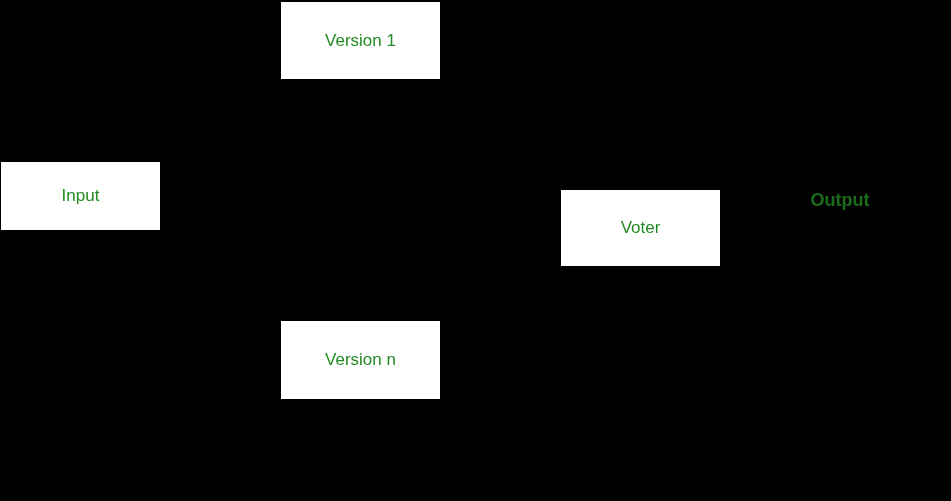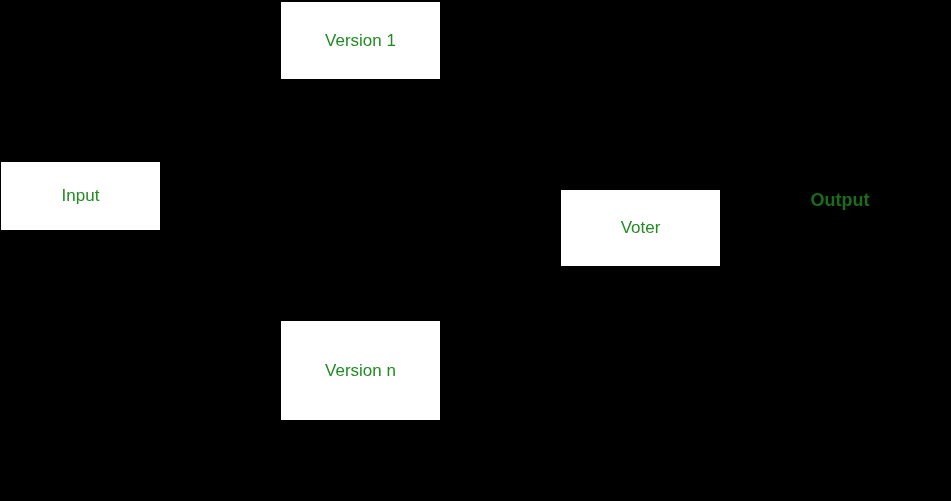--- a/index.html
+++ b/index.html
@@ -25,21 +25,21 @@
   .box .box-label {
     color: #228b22;
     font-size: 17px;
     font-weight: 400;
     white-space: nowrap;
   }
   .n-version1 { left: 281px; top: 2px;   width: 159px; height: 77px; }
   .n-input    { left: 1px;   top: 162px; width: 159px; height: 68px; }
   .n-version2 { left: 281px; top: 162px; width: 159px; height: 76px; }
   .n-voter    { left: 561px; top: 162px; width: 159px; height: 76px; margin-top: 28px; }
-  .n-versionn { left: 281px; top: 321px; width: 159px; height: 99px; }
+  .n-versionn { left: 281px; top: 321px; width: 159px; height: 78px; }
   .output-label {
     position: absolute;
     left: 720px;
     top: 162px;
     width: 240px;
     height: 76px;
     display: flex;
     align-items: center;
     justify-content: center;
     color: #1b6c1b;

